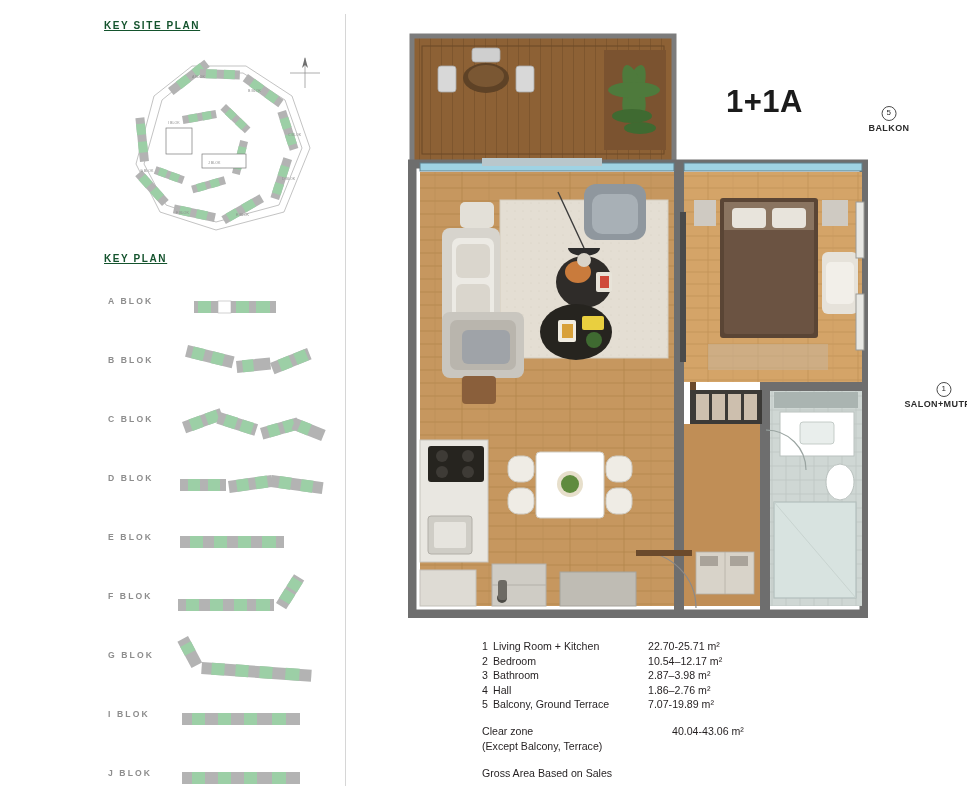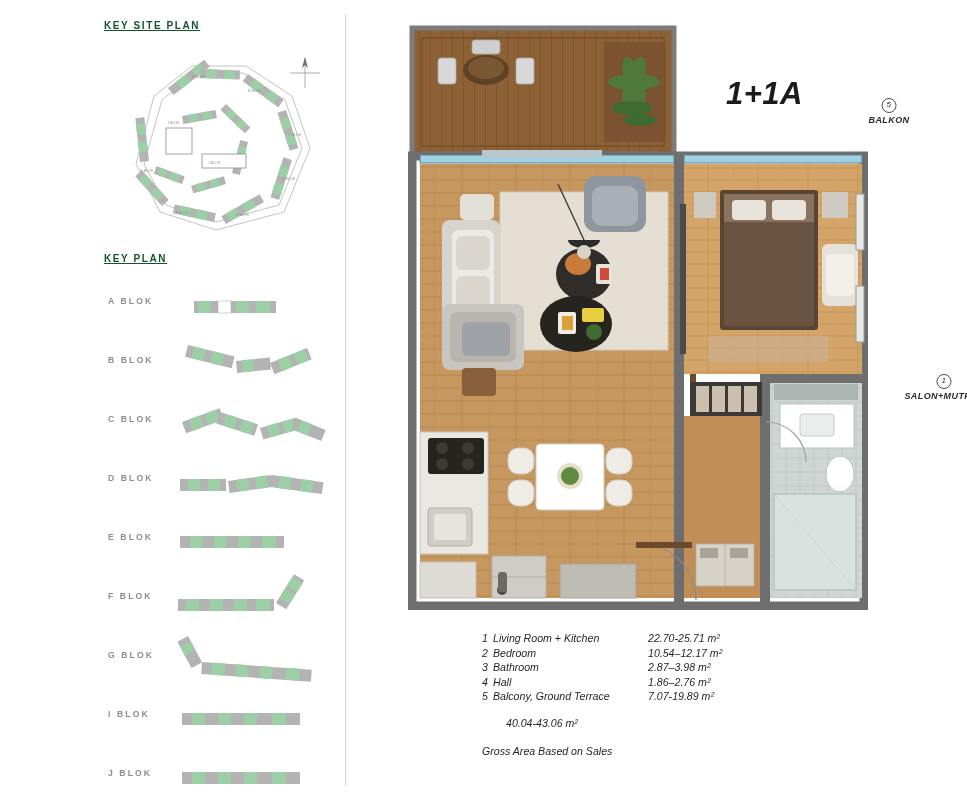--- a/index.html
+++ b/index.html
@@ -27,22 +27,22 @@
     width: 345px; height: 800px;
   }
   .divider {
     position: absolute;
     left: 345px; top: 14px;
     width: 1px; height: 772px;
     background: #d6d6d6;
   }
   .right-col {
     position: absolute;
-    left: 346px; top: 0;
-    width: 621px; height: 672px; font-style: italic;
+    left: 346px; top: 8px;
+    width: 621px; height: 672px;
   }
 
   
   .sec-title {
     font-size: 10px;
     font-weight: bold;
     letter-spacing: 1.6px;
     color: #14532d;
     text-decoration: underline;
   }
@@ -672,20 +672,24 @@
         <span class="nm">Hall</span>
         <span class="ar">1.86–2.76 m²</span>
       </div>
       <div class="legend-row">
         <span class="idx">5</span>
         <span class="nm">Balcony, Ground Terrace</span>
         <span class="ar">7.07-19.89 m²</span>
       </div>
 
       <div class="legend-extra">
+        <span class="nm2">
+          <span>Clear zone</span><br>
+          <span>(Except Balcony, Terrace)</span>
+        </span>
         <span class="ar2">40.04-43.06 m²</span>
       </div>
 
       <div class="legend-extra2">
         <span class="nm3">Gross Area Based on Sales</span>
       </div>
 
     </div>
   </div>
 </div>

